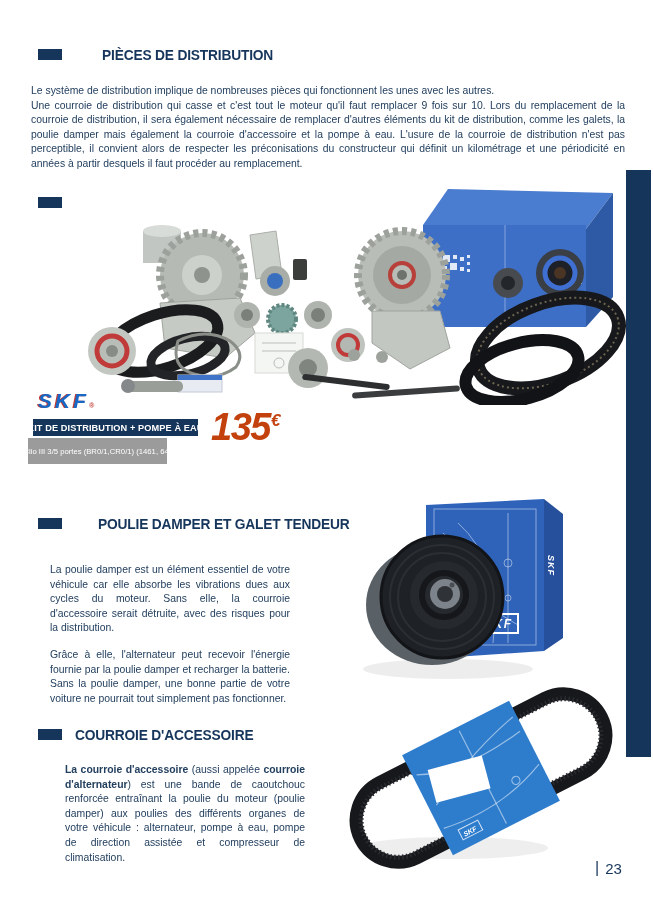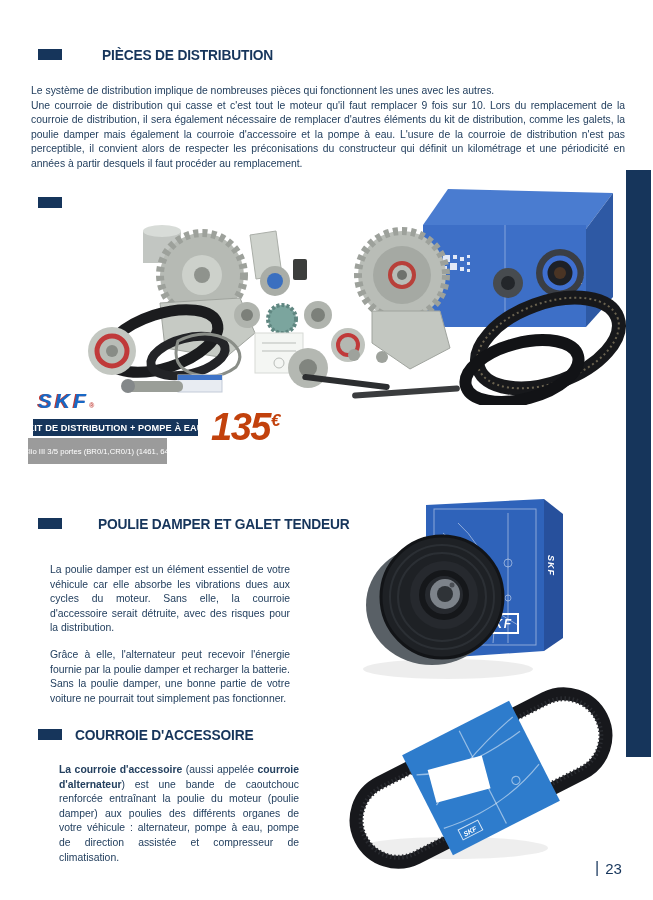--- a/index.html
+++ b/index.html
@@ -204,21 +204,21 @@
       <circle cx="97" cy="121" r="8" fill="#2F3337"></circle>
       <circle cx="104" cy="112" r="2.5" fill="#4A4E54"></circle>
     </g>
   </svg>
 
   <div class="section-head" style="left:38px;top:718px;margin-top:8px;">
     <div class="marker"></div>
     <div class="head-title">COURROIE D'ACCESSOIRE</div>
   </div>
 
-  <div class="body-text" style="left:47px;top:751px;width:264px;">
+  <div class="body-text" style="left:53px;top:751px;width:264px;">
     <p>
       <span class="bold">La courroie d'accessoire</span><span> (aussi appelée </span><span class="bold">courroie d'alternateur</span><span>) est une bande de caoutchouc renforcée entraînant la poulie du moteur (poulie damper) aux poulies des différents organes de votre véhicule : alternateur, pompe à eau, pompe de direction assistée et compresseur de climatisation.</span>
     </p>
   </div>
 
   <svg class="photo" style="left:333px;top:686px;" width="297" height="184" viewBox="0 0 297 184">
     <ellipse cx="120" cy="162" rx="95" ry="11" fill="#D9D9D9" opacity="0.45"></ellipse>
     <g transform="rotate(-27 148 92)">
       <g>
         <rect x="13" y="50" width="270" height="84" rx="42" fill="none" stroke="#17181C" stroke-width="13"></rect>

